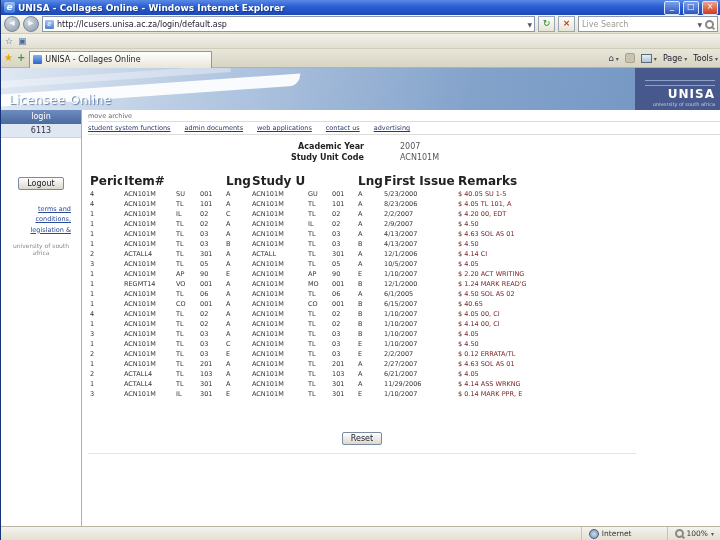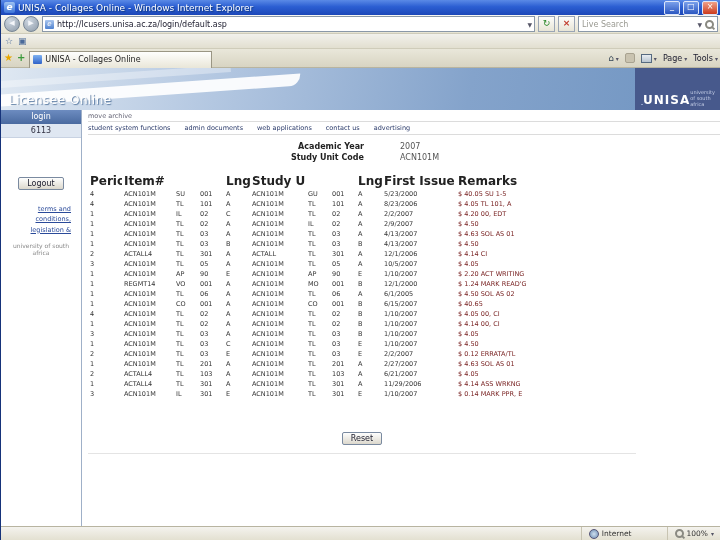--- a/index.html
+++ b/index.html
@@ -2,21 +2,21 @@
 <html><head>
 <meta charset="utf-8">
 <style>
   html,body{margin:0;padding:0}
   body{width:720px;height:540px;overflow:hidden;background:#1a1a1a;font-family:"DejaVu Sans","Liberation Sans",sans-serif;}
   .window{width:720px;height:540px;display:flex;flex-direction:column;background:#ece9d8;border-left:1px solid #16337a;border-right:1px solid #16337a;}
 
   
   .titlebar{height:15px;flex:0 0 15px;background:linear-gradient(#5a8ae6 0%,#2b5ed2 45%,#1c47b8 100%);display:flex;align-items:center;gap:3px;padding:0 3px;}
   .ie-logo{width:11px;height:11px;border-radius:2px;background:linear-gradient(#9ec2f2,#3b73d8);color:#fff;font-size:9px;font-style:italic;font-weight:bold;line-height:11px;text-align:center;}
-  .title-text{flex:1;color:#fff;font-size:9px;font-weight:normal;text-shadow:1px 1px 1px #123a7a;white-space:nowrap;overflow:hidden;}
+  .title-text{flex:1;color:#fff;font-size:9px;font-weight:bold;text-shadow:1px 1px 1px #123a7a;white-space:nowrap;overflow:hidden;}
   .winbtn{width:14px;height:12px;border-radius:2px;border:1px solid #dce6fa;font-size:8px;line-height:10px;text-align:center;color:#fff;background:linear-gradient(#7aa0ea,#2a56c0);cursor:default;}
   .winbtn.close{background:linear-gradient(#f0a088,#cc3b1e);}
 
   
   .addrrow{height:18px;flex:0 0 18px;display:flex;align-items:center;gap:3px;padding:0 3px;background:linear-gradient(#f8f7f3,#e6e3d2);border-bottom:1px solid #cfccba;}
   .navbtn{width:14px;height:14px;flex:0 0 14px;border-radius:50%;background:radial-gradient(circle at 35% 30%,#cfd8e2,#8d9aa8);border:1px solid #778695;color:#f4f6fa;font-size:7px;line-height:12px;text-align:center;}
   .addr{flex:1;height:14px;background:#fff;border:1px solid #8a98a8;display:flex;align-items:center;gap:3px;padding:0 2px;}
   .page-ic{width:9px;height:9px;flex:0 0 9px;background:linear-gradient(#aac6ee,#4f82cf);border-radius:1px;color:#fff;font-size:7px;line-height:9px;text-align:center;font-style:italic;}
   .addr-text{flex:1;font-size:8px;color:#223;white-space:nowrap;overflow:hidden;}
   .caret{font-size:6px;color:#556;}
@@ -43,37 +43,37 @@
   .cmd-label{font-size:8px;color:#223;}
   .feed{width:8px;height:8px;background:#c9c3b0;border-radius:2px;border:1px solid #a8a290;}
   .print-ic{width:9px;height:7px;border:1px solid #566a80;background:linear-gradient(#e8edf2,#b8c4d0);display:inline-block;}
 
   
   .page{flex:1;background:#fff;display:flex;flex-direction:column;overflow:hidden;}
   .banner{position:relative;height:42px;flex:0 0 42px;background:linear-gradient(100deg,#dfe8f2 0%,#b3c7e1 30%,#84a3cb 65%,#6f94c1 100%);overflow:hidden;}
   .swoosh{position:absolute;left:-30px;top:17px;width:330px;height:12px;background:#fff;transform:rotate(-4deg);border-radius:0 0 90px 10px;opacity:.92;}
   .swoosh2{position:absolute;left:-30px;top:6px;width:260px;height:7px;background:rgba(255,255,255,.35);transform:rotate(-4deg);}
   .site-title{position:absolute;left:8px;bottom:3px;color:#fff;font-size:12px;letter-spacing:.5px;text-shadow:1px 1px 1px #56779f;}
-  .logo{position:absolute;right:0;top:0;bottom:0;width:86px;background:#47598c;padding:3px 6px;display:flex;flex-direction:row;justify-content:flex-end;align-items:flex-end;box-sizing:border-box;}
+  .logo{position:absolute;right:0;top:0;bottom:0;width:86px;background:#47598c;padding:3px 6px;display:flex;flex-direction:column;justify-content:flex-end;align-items:flex-end;box-sizing:border-box;}
   .logo-line{width:70px;height:1px;background:#8fa0c8;margin:2px 0;}
   .logo-text{color:#fff;font-weight:bold;font-size:12px;letter-spacing:1px;line-height:13px;}
   .logo-sub{color:#c3cde6;font-size:5px;}
 
   .body-wrap{flex:1;display:flex;overflow:hidden;}
   .sidebar{width:80px;flex:0 0 80px;border-right:1px solid #9fb0c8;display:flex;flex-direction:column;background:#fff;}
   .login-bar{height:14px;background:linear-gradient(#6d8cc0,#4a6aa0);color:#fff;font-size:8px;text-align:center;line-height:14px;}
   .user-strip{height:13px;background:#dfe7f2;color:#334;font-size:8px;text-align:center;line-height:13px;border-bottom:1px solid #c8d2e2;}
   .logout-wrap{margin:14px 0 10px;text-align:center;}
   .btn{font-family:"DejaVu Sans",sans-serif;font-size:8px;padding:1px 8px;background:linear-gradient(#fefefe,#dcd8cc);border:1px solid #7a8aa0;border-radius:2px;color:#223;margin-top:25px;}
   .side-links{padding:4px 10px;font-size:6.5px;color:#2a4a9a;text-decoration:underline;line-height:1.6;text-align:right;}
   .side-note{padding:3px 3px;font-size:6px;color:#8a8a8a;text-align:center;}
 
   .main{flex:1;display:flex;flex-direction:column;padding-left:6px;overflow:hidden;}
   .archive-row{font-size:6.5px;color:#667;padding:2px 0 1px;border-bottom:1px solid #dcdcdc;}
-  .links-row{display:flex;gap:14px;font-size:6.5px;color:#2a3a6a;padding:2px 0;border-bottom:1px solid #dcdcdc;}
+  .links-row{display:flex;gap:14px;font-size:6.5px;color:#2a3a6a;padding:2px 0;border-bottom:1px solid #dcdcdc;text-decoration:underline;}
   .links-row span{cursor:pointer;}
   .acad{margin-top:6px;font-size:8px;}
   .acad-row{display:flex;line-height:11px;}
   .acad-label{width:276px;text-align:right;font-weight:bold;color:#222;}
   .acad-value{margin-left:36px;color:#555;}
   table.grid{margin-top:10px;border-collapse:collapse;table-layout:fixed;width:548px;font-size:6.5px;color:#333;}
   .grid th{font-weight:bold;text-align:left;font-size:12px;padding:1px 2px;color:#222;white-space:nowrap;overflow:hidden;}
   .grid td{padding:0 2px;line-height:10px;white-space:nowrap;overflow:hidden;}
   .grid td.remarks{color:#7a2424;}
   .reset-wrap{width:548px;text-align:center;margin-top:8px;padding-bottom:8px;border-bottom:1px solid #e4e4e4;}

